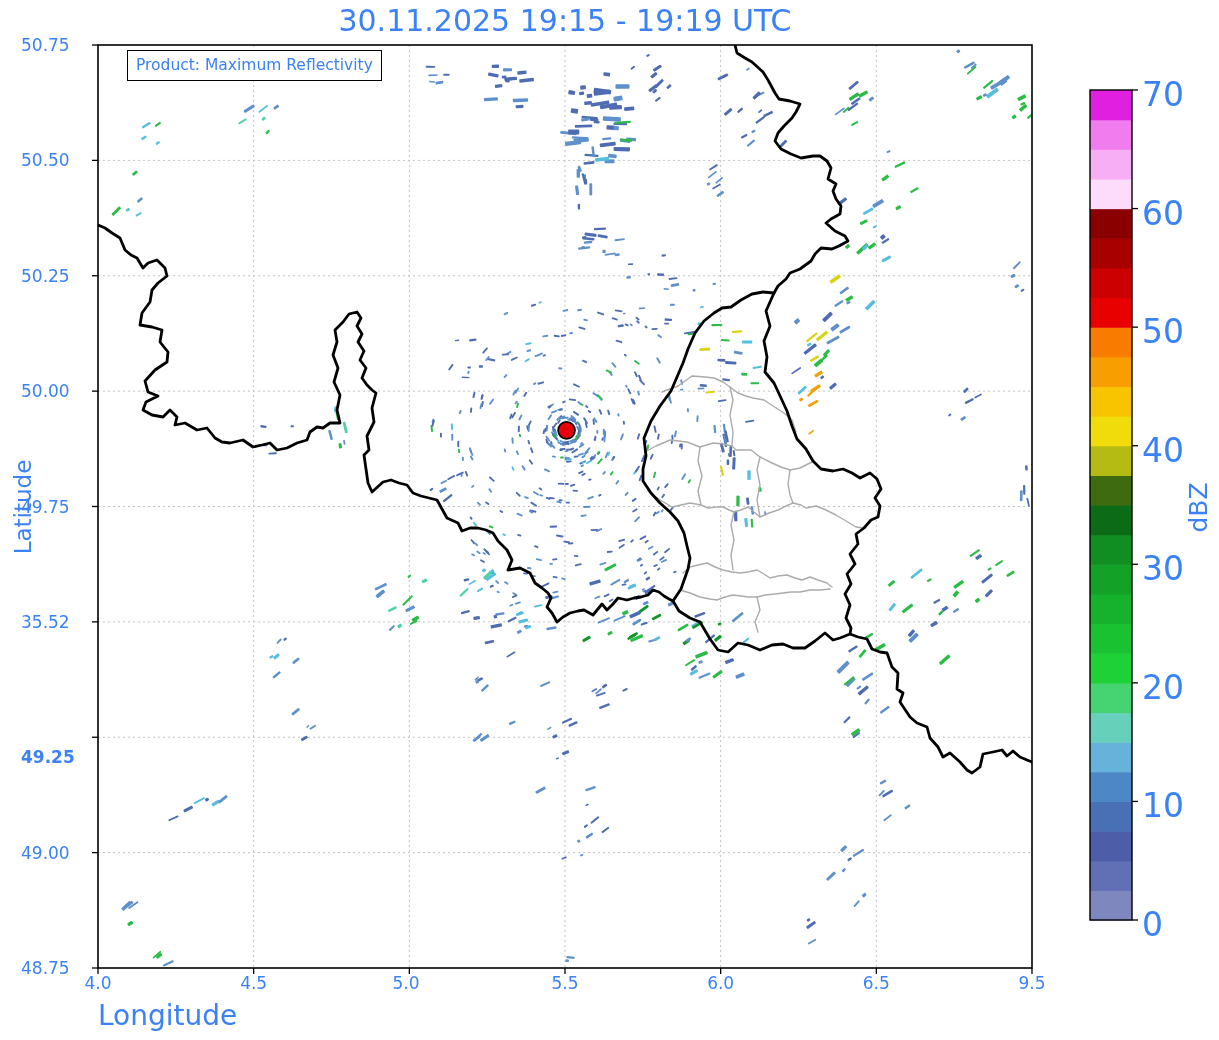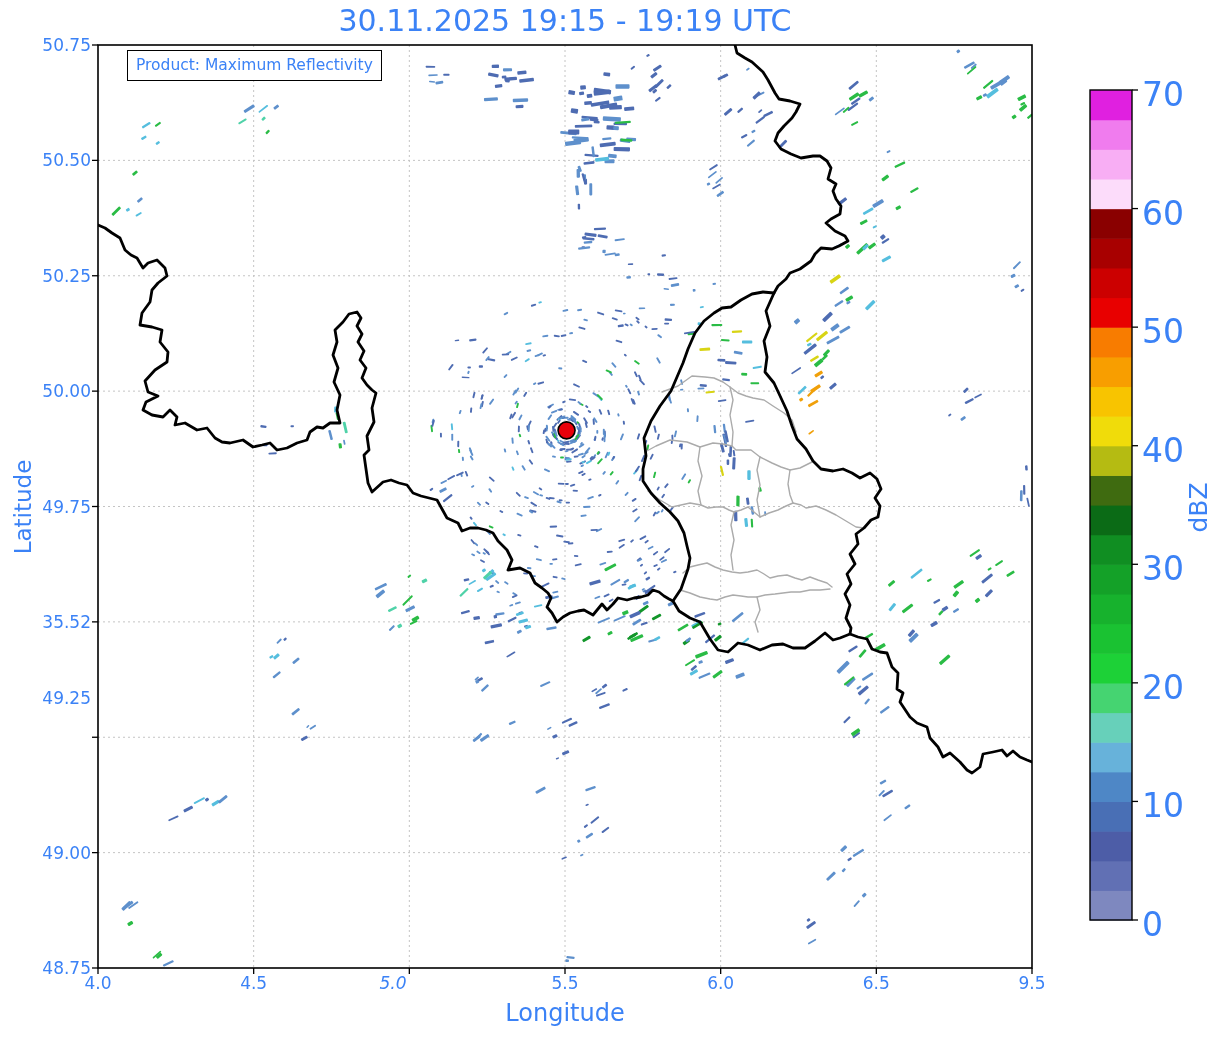--- a/index.html
+++ b/index.html
@@ -3,27 +3,27 @@
 <meta charset="utf-8">
 <style>
   html,body{margin:0;padding:0;background:#ffffff;}
   .canvas{position:relative;width:1219px;height:1040px;background:#ffffff;
           font-family:"DejaVu Sans","Liberation Sans",sans-serif;color:#3b82f6;overflow:hidden;}
   .title{position:absolute;left:98px;top:4px;width:934px;text-align:center;
          font-size:30px;line-height:1.15;}
   #plot-svg{position:absolute;left:0;top:0;}
   .infobox{position:absolute;left:103px;top:50px;background:#ffffff;
            border:1.3px solid #000;padding:3px 8px 4px 8px;font-size:15.5px;line-height:1.42;z-index:5;margin-left:24px;}
-  .xlabel{position:absolute;left:98px;top:999px;width:934px;text-align:center;font-size:24px;}
+  .xlabel{position:absolute;left:98px;top:999px;width:934px;text-align:left;font-size:28px;}
   .ylabel{position:absolute;left:-37px;top:494px;width:120px;text-align:center;font-size:23px;
           transform:rotate(-90deg);transform-origin:center;}
   .cblabel{position:absolute;left:1166px;top:493px;width:64px;text-align:center;font-size:25px;
           transform:rotate(-90deg);transform-origin:center;}
   .xtick{position:absolute;width:60px;text-align:center;font-size:17px;top:973px;}
-  .ytick{position:absolute;width:70px;text-align:right;font-size:17px;right:1128px;}
+  .ytick{position:absolute;width:70px;font-size:17px;right:1128px;}
   .cbtick{position:absolute;width:60px;text-align:left;font-size:33px;left:1142px;}
 </style>
 </head>
 <body>
 
 <div class="canvas">
   <div class="title">30.11.2025 19:15 - 19:19 UTC</div>
 
   <svg id="plot-svg" width="1219" height="1040">
       <defs>
@@ -968,30 +968,30 @@
       </g>
     </svg>
 
   <div class="infobox">
     <div>Product: Maximum Reflectivity</div>
   </div>
 
   <div id="xticks">
       <div class="xtick" style="left: 68px;">4.0</div>
       <div class="xtick" style="left: 223.667px;">4.5</div>
-      <div class="xtick" style="left: 363px; font-style: italic;">5.0</div>
+      <div class="xtick" style="left: 376px;">5.0</div>
       <div class="xtick" style="left: 535px;">5.5</div>
       <div class="xtick" style="left: 690.667px;">6.0</div>
       <div class="xtick" style="left: 846.333px;">6.5</div>
       <div class="xtick" style="left: 1002px;">9.5</div>
     </div>
   <div id="yticks">
       <div class="ytick" style="top: 958px;">48.75</div>
       <div class="ytick" style="top: 842.625px;">49.00</div>
-      <div class="ytick" style="top: 688px;">49.25</div>
+      <div class="ytick" style="top: 747px; font-weight: bold;">49.25</div>
       <div class="ytick" style="top: 611.875px;">35.52</div>
       <div class="ytick" style="top: 496.5px;">49.75</div>
       <div class="ytick" style="top: 381.125px;">50.00</div>
       <div class="ytick" style="top: 265.75px;">50.25</div>
       <div class="ytick" style="top: 150.375px;">50.50</div>
       <div class="ytick" style="top: 35px;">50.75</div>
     </div>
   <div id="cbticks">
       <div class="cbtick" style="top: 905px;">0</div>
       <div class="cbtick" style="top: 786.429px;">10</div>

